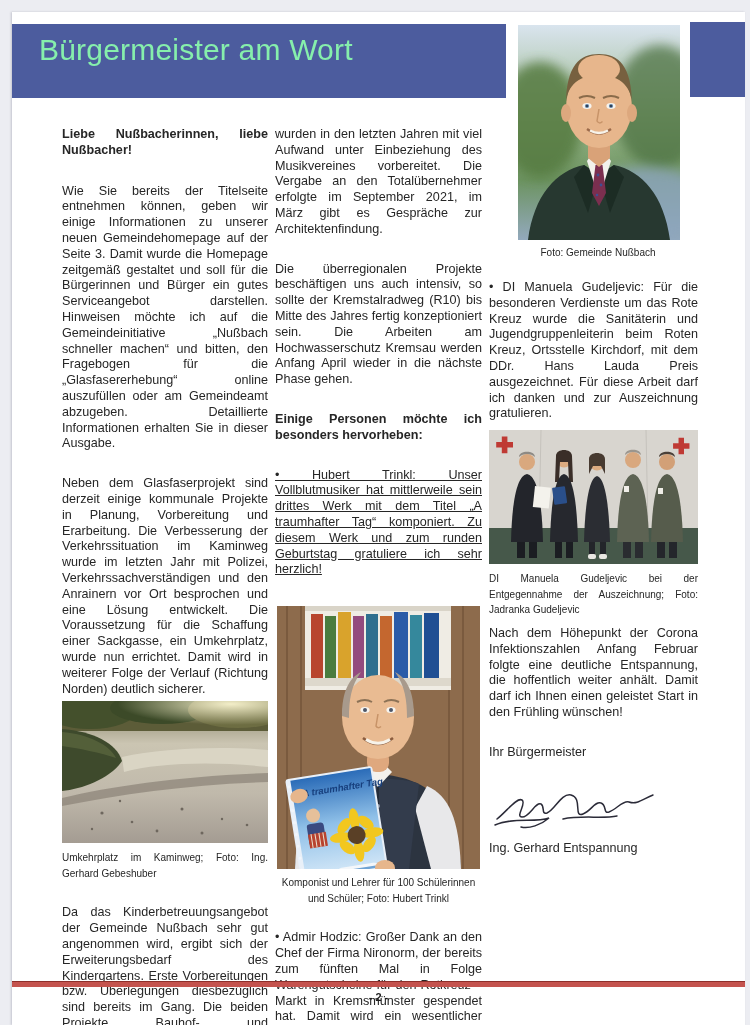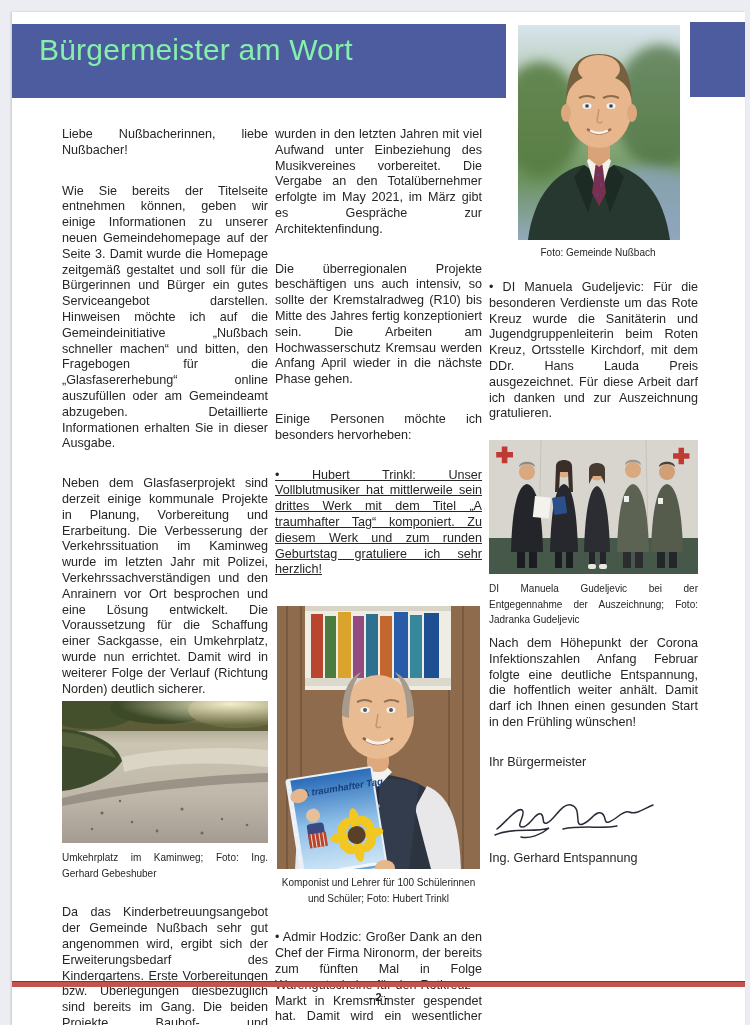--- a/index.html
+++ b/index.html
@@ -35,21 +35,21 @@
   }
   .mayor-photo { position: absolute; left: 12px; top: 13px; width: 162px; height: 215px; overflow: hidden; }
   .mayor-box .caption { position: absolute; left: 0; top: 233px; width: 184px; text-align: center; }
 
   .col { position: absolute; width: 206px; font-size: 12.6px; line-height: 15.8px; text-align: justify; }
   .col1 { left: 50px;  top: 115px; }
   .col2 { left: 263px; top: 115px; width: 207px; }
   .col3 { left: 477px; top: 268px; width: 209px; }
   .col p { margin: 0 0 24px 0; hyphens: auto; -webkit-hyphens: auto; }
   .col p.tight { margin-bottom: 28px; text-decoration: underline; }
-  .bold { font-weight: 400; }
+  .bold { font-weight: 700; }
   .caption { font-size: 10px; line-height: 15.6px; }
   .caption.just { text-align: justify; hyphens: auto; }
   .caption.center { text-align: center; }
 
   .photo { display: block; overflow: hidden; }
   .photo svg { display: block; }
   .road-photo   { width: 206px; height: 142px; margin: 4px 0 7px 0; }
   .trinkl-photo { width: 203px; height: 263px; margin: 0 0 6px 2px; }
   .group-photo  { width: 209px; height: 134px; margin: 0 0 7px 0; }
   .cap-after { margin-bottom: 22px; }
@@ -165,21 +165,21 @@
               <circle cx="185" cy="124" r="1.3"></circle>
               <circle cx="58" cy="100" r="1.2"></circle>
           </g>
         </svg>
       </div>
       <p class="caption just cap-after">Umkehrplatz im Kaminweg; Foto: Ing. Gerhard Gebeshuber</p>
       <p>Da das Kinderbetreuungsangebot der Gemeinde Nußbach sehr gut angenommen wird, ergibt sich der Erweiterungsbedarf des Kindergartens. Erste Vorbereitungen bzw. Überlegungen diesbezüglich sind bereits im Gang. Die beiden Projekte Bauhof- und Musikheimerweiterung</p>
     </div>
 
     <div class="col col2">
-      <p>wurden in den letzten Jahren mit viel Aufwand unter Einbeziehung des Musikvereines vorbereitet. Die Vergabe an den Totalübernehmer erfolgte im May 2021, im März gibt es Gespräche zur Architektenfindung.</p>
+      <p>wurden in den letzten Jahren mit viel Aufwand unter Einbeziehung des Musikvereines vorbereitet. Die Vergabe an den Totalübernehmer erfolgte im September 2021, im März gibt es Gespräche zur Architektenfindung.</p>
       <p>Die überregionalen Projekte beschäftigen uns auch intensiv, so sollte der Kremstalradweg (R10) bis Mitte des Jahres fertig konzeptioniert sein. Die Arbeiten am Hochwasserschutz Kremsau werden Anfang April wieder in die nächste Phase gehen.</p>
       <p class="bold">Einige Personen möchte ich besonders hervorheben:</p>
       <p class="tight">• Hubert Trinkl: Unser Vollblutmusiker hat mittlerweile sein drittes Werk mit dem Titel „A traumhafter Tag“ komponiert. Zu diesem Werk und zum runden Geburtstag gratuliere ich sehr herzlich!</p>
       <div class="photo trinkl-photo">
         <svg width="203" height="263" viewBox="0 0 203 263" preserveAspectRatio="none">
           <defs>
             <linearGradient id="gBook" x1="0" y1="0" x2="0" y2="1">
               <stop offset="0" stop-color="#2b6cb8"></stop>
                 <stop offset=".45" stop-color="#8fc0e8"></stop>
                 <stop offset="1" stop-color="#dfeefa"></stop>
@@ -273,21 +273,21 @@
           </g>
           <ellipse cx="22" cy="190" rx="9" ry="7" fill="#e6b68c" transform="rotate(-20 22 190)"></ellipse>
           <ellipse cx="108" cy="262" rx="10" ry="8" fill="#e6b68c"></ellipse>
         </svg>
       </div>
       <p class="caption center cap-after">Komponist und Lehrer für 100 Schülerinnen und Schüler; Foto: Hubert Trinkl</p>
       <p>• Admir Hodzic: Großer Dank an den Chef der Firma Nironorm, der bereits zum fünften Mal in Folge Warengutscheine für den Rotkreuz – Markt in Kremsmünster gespendet hat. Damit wird ein wesentlicher Beitrag für Menschen mit finanziellen Schwierigkeiten geleistet.</p>
     </div>
 
     <div class="col col3">
-      <p style="margin-bottom:18px">• DI Manuela Gudeljevic: Für die besonderen Verdienste um das Rote Kreuz wurde die Sanitäterin und Jugendgruppenleiterin beim Roten Kreuz, Ortsstelle Kirchdorf, mit dem DDr. Hans Lauda Preis ausgezeichnet. Für diese Arbeit darf ich danken und zur Auszeichnung gratulieren.</p>
+      <p style="margin-bottom:8px">• DI Manuela Gudeljevic: Für die besonderen Verdienste um das Rote Kreuz wurde die Sanitäterin und Jugendgruppenleiterin beim Roten Kreuz, Ortsstelle Kirchdorf, mit dem DDr. Hans Lauda Preis ausgezeichnet. Für diese Arbeit darf ich danken und zur Auszeichnung gratulieren.</p>
       <div class="photo group-photo">
         <svg width="209" height="134" viewBox="0 0 209 134" preserveAspectRatio="none">
           <rect width="209" height="134" fill="#d8d5cf"></rect>
           <g stroke="#c5c2bc" stroke-width="1">
             <line x1="52" y1="0" x2="50" y2="100"></line>
               <line x1="157" y1="0" x2="159" y2="100"></line>
           </g>
           <g fill="#bf3a34">
             <path d="M16,8 h7 v7 h7 v7 h-7 v7 h-7 v-7 h-7 v-7 h7 Z" transform="scale(.8)"></path>
             <path d="M243,10 h7 v7 h7 v7 h-7 v7 h-7 v-7 h-7 v-7 h7 Z" transform="scale(.78)"></path>
@@ -325,21 +325,21 @@
 
           <circle cx="178" cy="32" r="8" fill="#d2a077"></circle>
           <path d="M170,27 C170,20 186,20 186,27 C182,23 174,23 170,27 Z" fill="#4a4038"></path>
           <path d="M162,112 C163,70 168,46 178,44 C188,46 193,70 194,112 Z" fill="#565c4c"></path>
           <rect x="168" y="112" width="8" height="16" fill="#24262b"></rect>
             <rect x="180" y="112" width="8" height="16" fill="#24262b"></rect>
           <rect x="169" y="58" width="5" height="6" fill="#f0eee8"></rect>
         </svg>
       </div>
       <p class="caption just" style="margin-bottom:8px">DI Manuela Gudeljevic bei der Entgegennahme der Auszeichnung; Foto: Jadranka Gudeljevic</p>
-      <p>Nach dem Höhepunkt der Corona Infektionszahlen Anfang Februar folgte eine deutliche Entspannung, die hoffentlich weiter anhält. Damit darf ich Ihnen einen gesunden Start in den Frühling wünschen!</p>
+      <p>Nach dem Höhepunkt der Corona Infektionszahlen Anfang Februar folgte eine deutliche Entspannung, die hoffentlich weiter anhält. Damit darf ich Ihnen einen geleistet Start in den Frühling wünschen!</p>
       <p class="closing">Ihr Bürgermeister</p>
       <div class="signature">
         <svg width="168" height="48" viewBox="0 0 168 48">
           <g stroke="#2b2b38" stroke-width="1.5" fill="none" stroke-linecap="round">
             <path d="M6,34 C16,26 26,12 31,15 C36,18 24,32 31,32 C39,32 44,17 50,19 C54,21 50,30 56,28 C64,25 70,8 80,10 C92,13 82,33 92,29 C100,26 104,16 110,18 C116,20 112,29 118,27 C126,24 132,15 138,17 C146,20 152,14 162,10"></path>
             <path d="M4,40 C22,32 44,38 58,33 C50,40 38,44 30,42"></path>
             <path d="M72,34 C90,30 112,34 126,31"></path>
           </g>
         </svg>
       </div>

